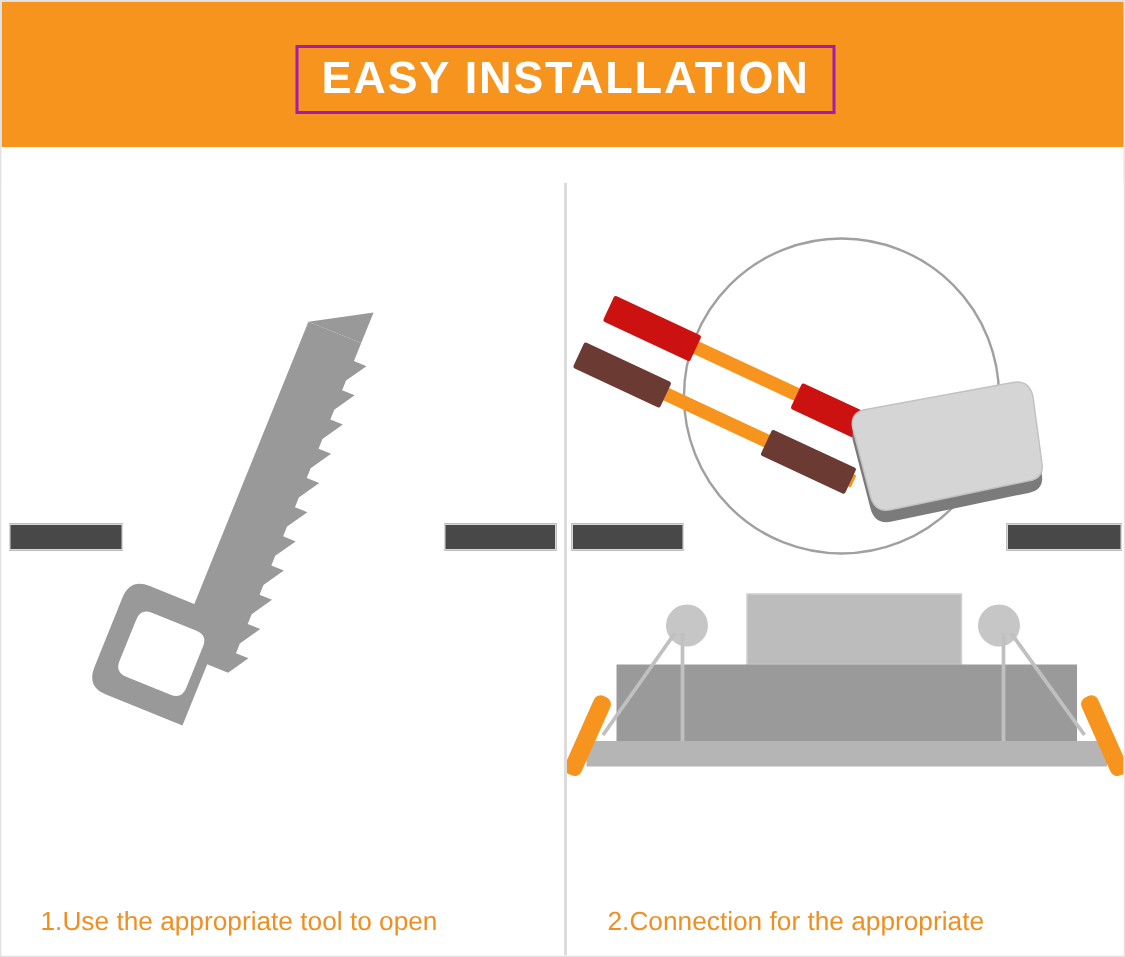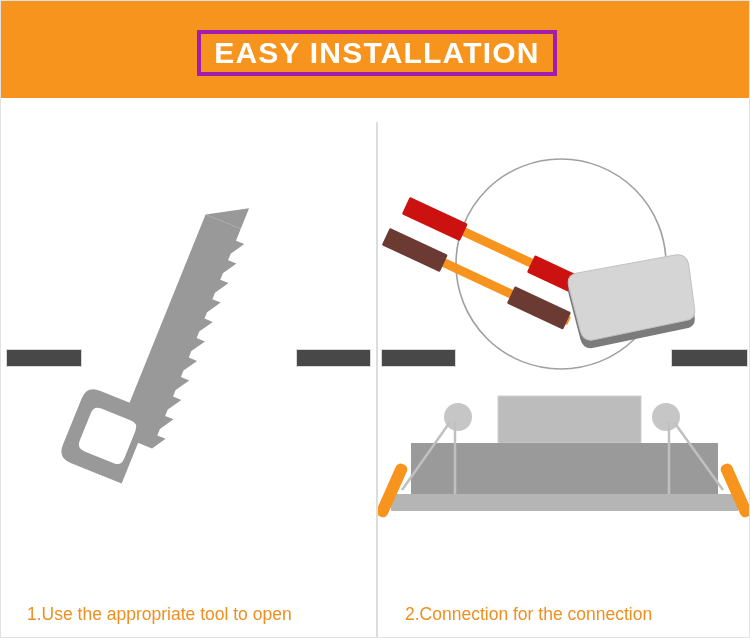--- a/index.html
+++ b/index.html
@@ -28,21 +28,21 @@
     width: 750px;
     height: 97px;
     background: #f7941d;
   }
   #title-box {
     position: absolute;
     left: 196px;
     top: 29px;
     width: 360px;
     height: 46px;
-    border: 4px solid #a21caf;
+    border: 2px solid #a21caf;
     box-sizing: border-box;
     display: flex;
     align-items: center;
     justify-content: center;
   }
   #title-text {
     color: #ffffff;
     font-size: 30px;
     font-weight: bold;
     letter-spacing: 1.2px;
@@ -255,20 +255,20 @@
           <line x1="72" y1="300" x2="24" y2="368" stroke="#c0c0c0" stroke-width="2.5"></line>
           <line x1="296" y1="300" x2="345" y2="368" stroke="#c0c0c0" stroke-width="2.5"></line>
 
           <rect x="8" y="340" width="12" height="57" rx="5" fill="#f7941d" transform="rotate(24 14 368)"></rect>
           <rect x="352" y="340" width="12" height="57" rx="5" fill="#f7941d" transform="rotate(-24 358 368)"></rect>
         </svg>
       </div>
 
       <div class="caption" id="caption-right">
         
-        <div><span>2.</span><span>Connection for the connection</span></div>
+        <div><span>2.</span><span>Connection for the appropriate</span></div>
         <div class="caption-indent">lamp and lamp connection,</div>
         
       </div>
     </div>
 
   </div>
 </div>
 
 </body></html>

